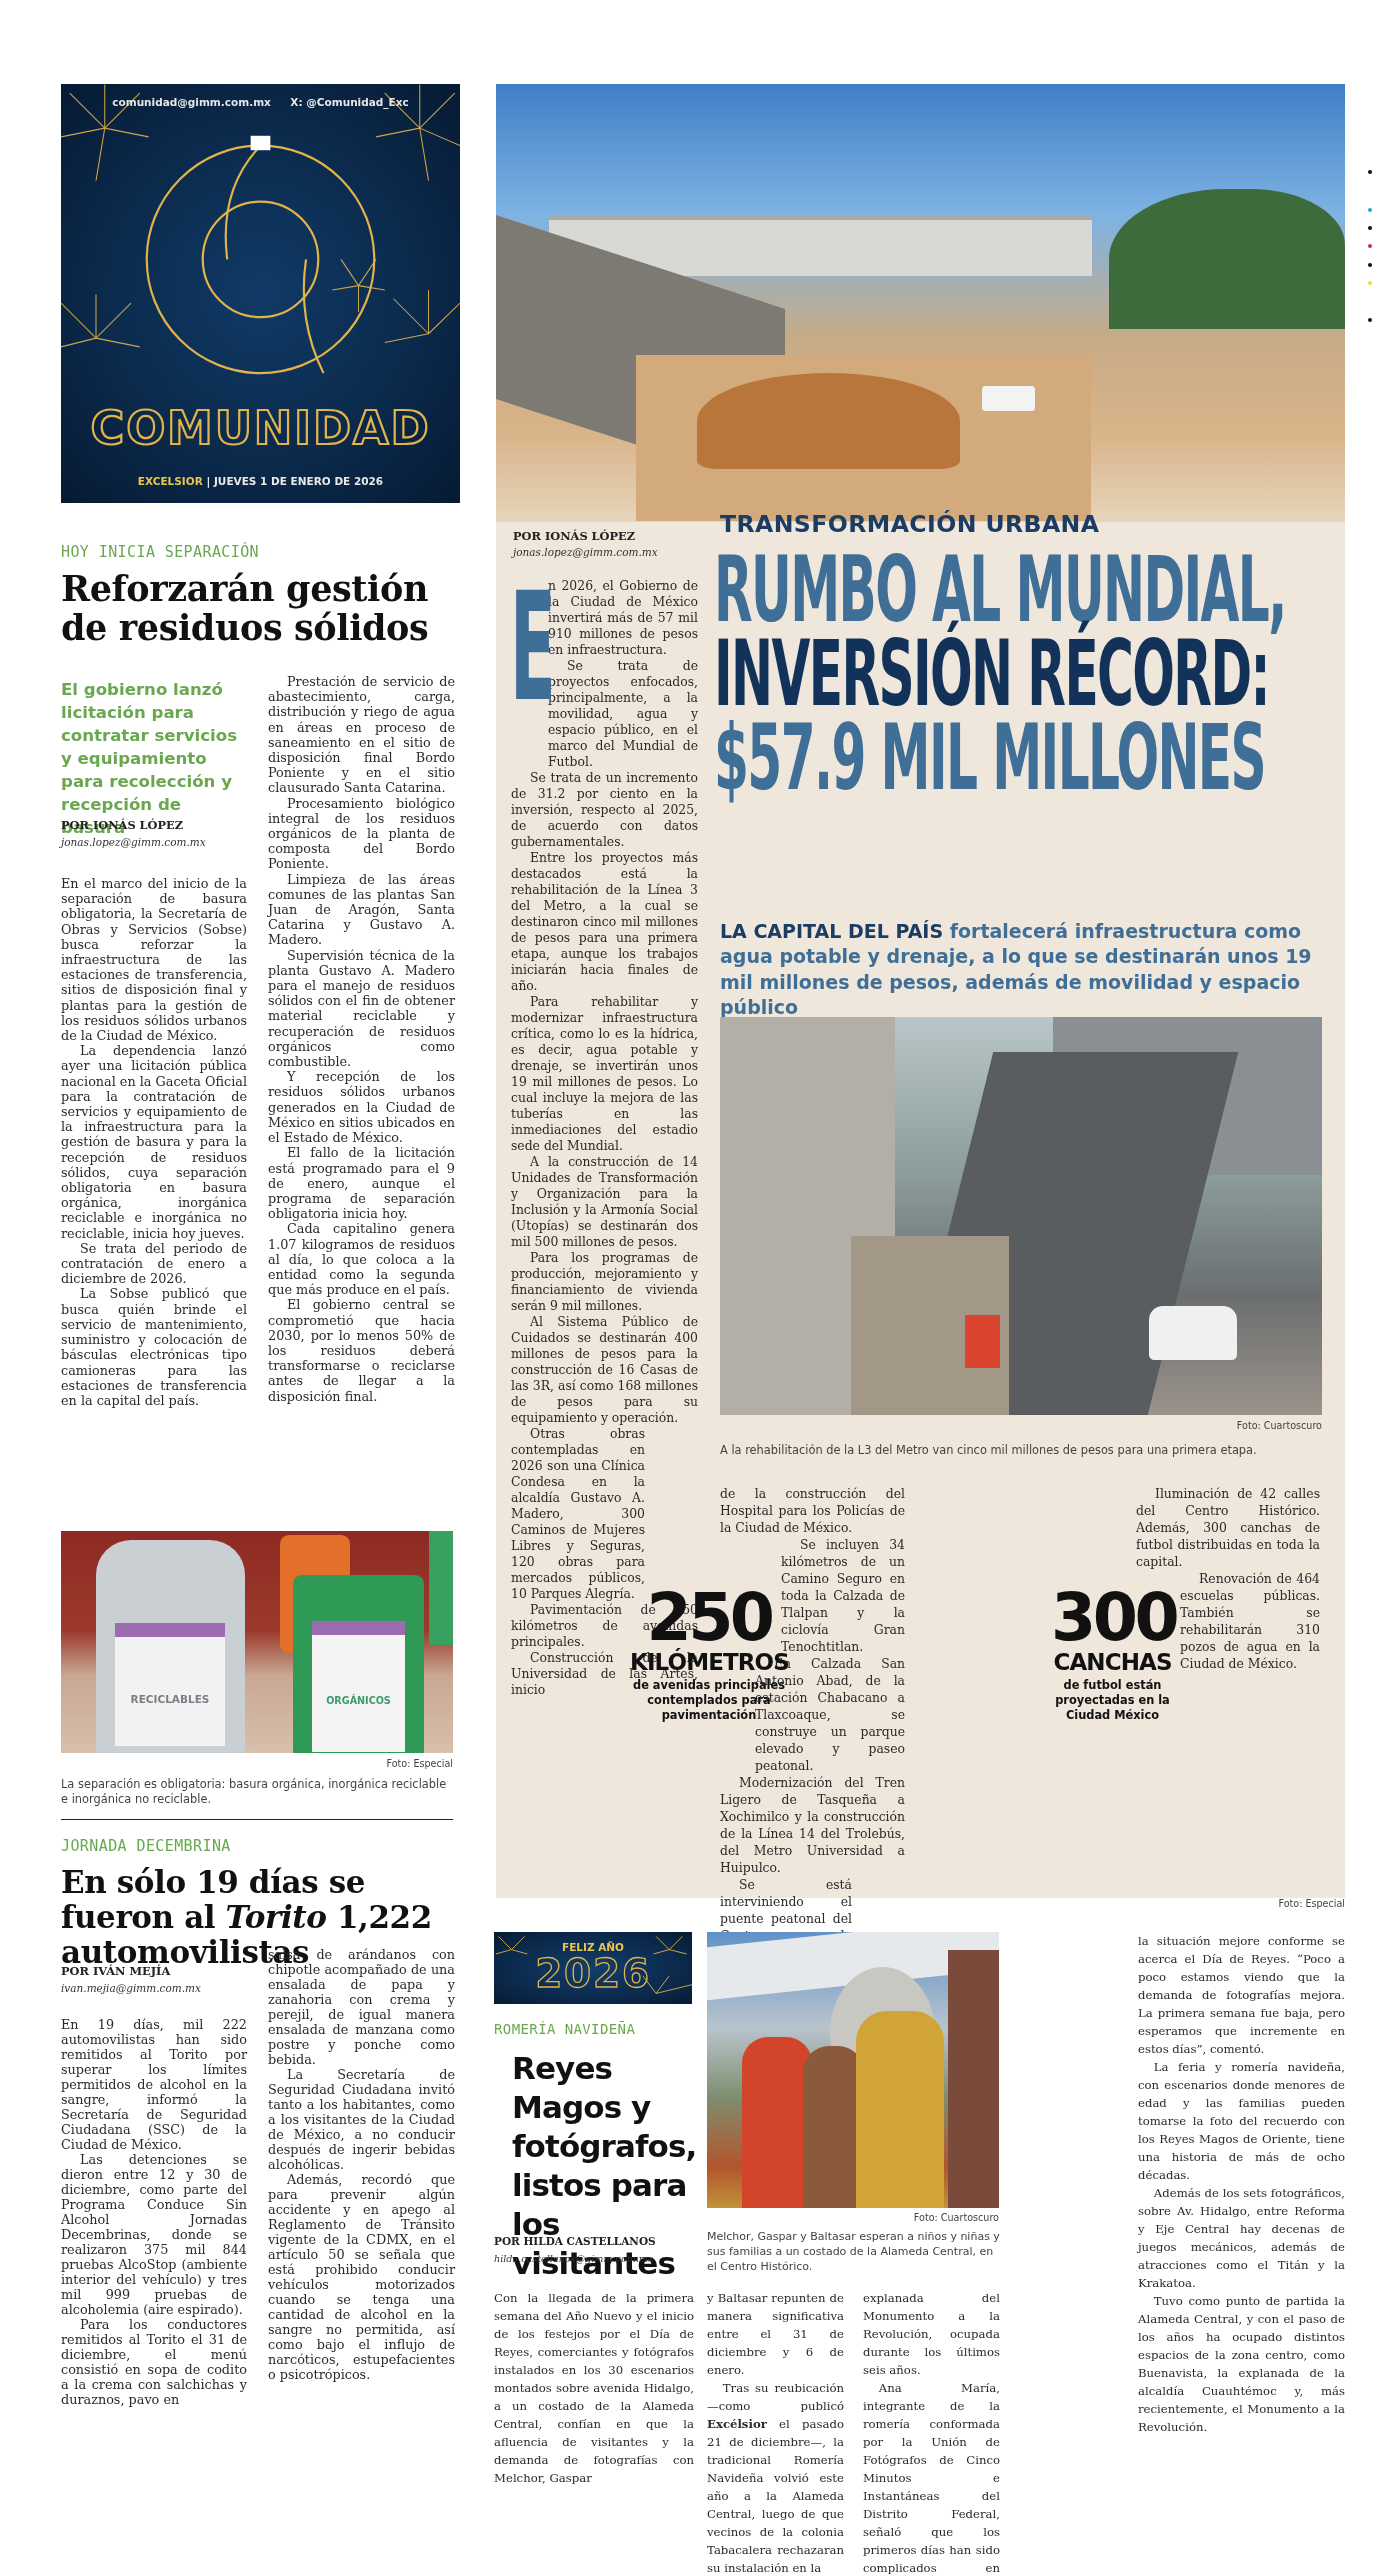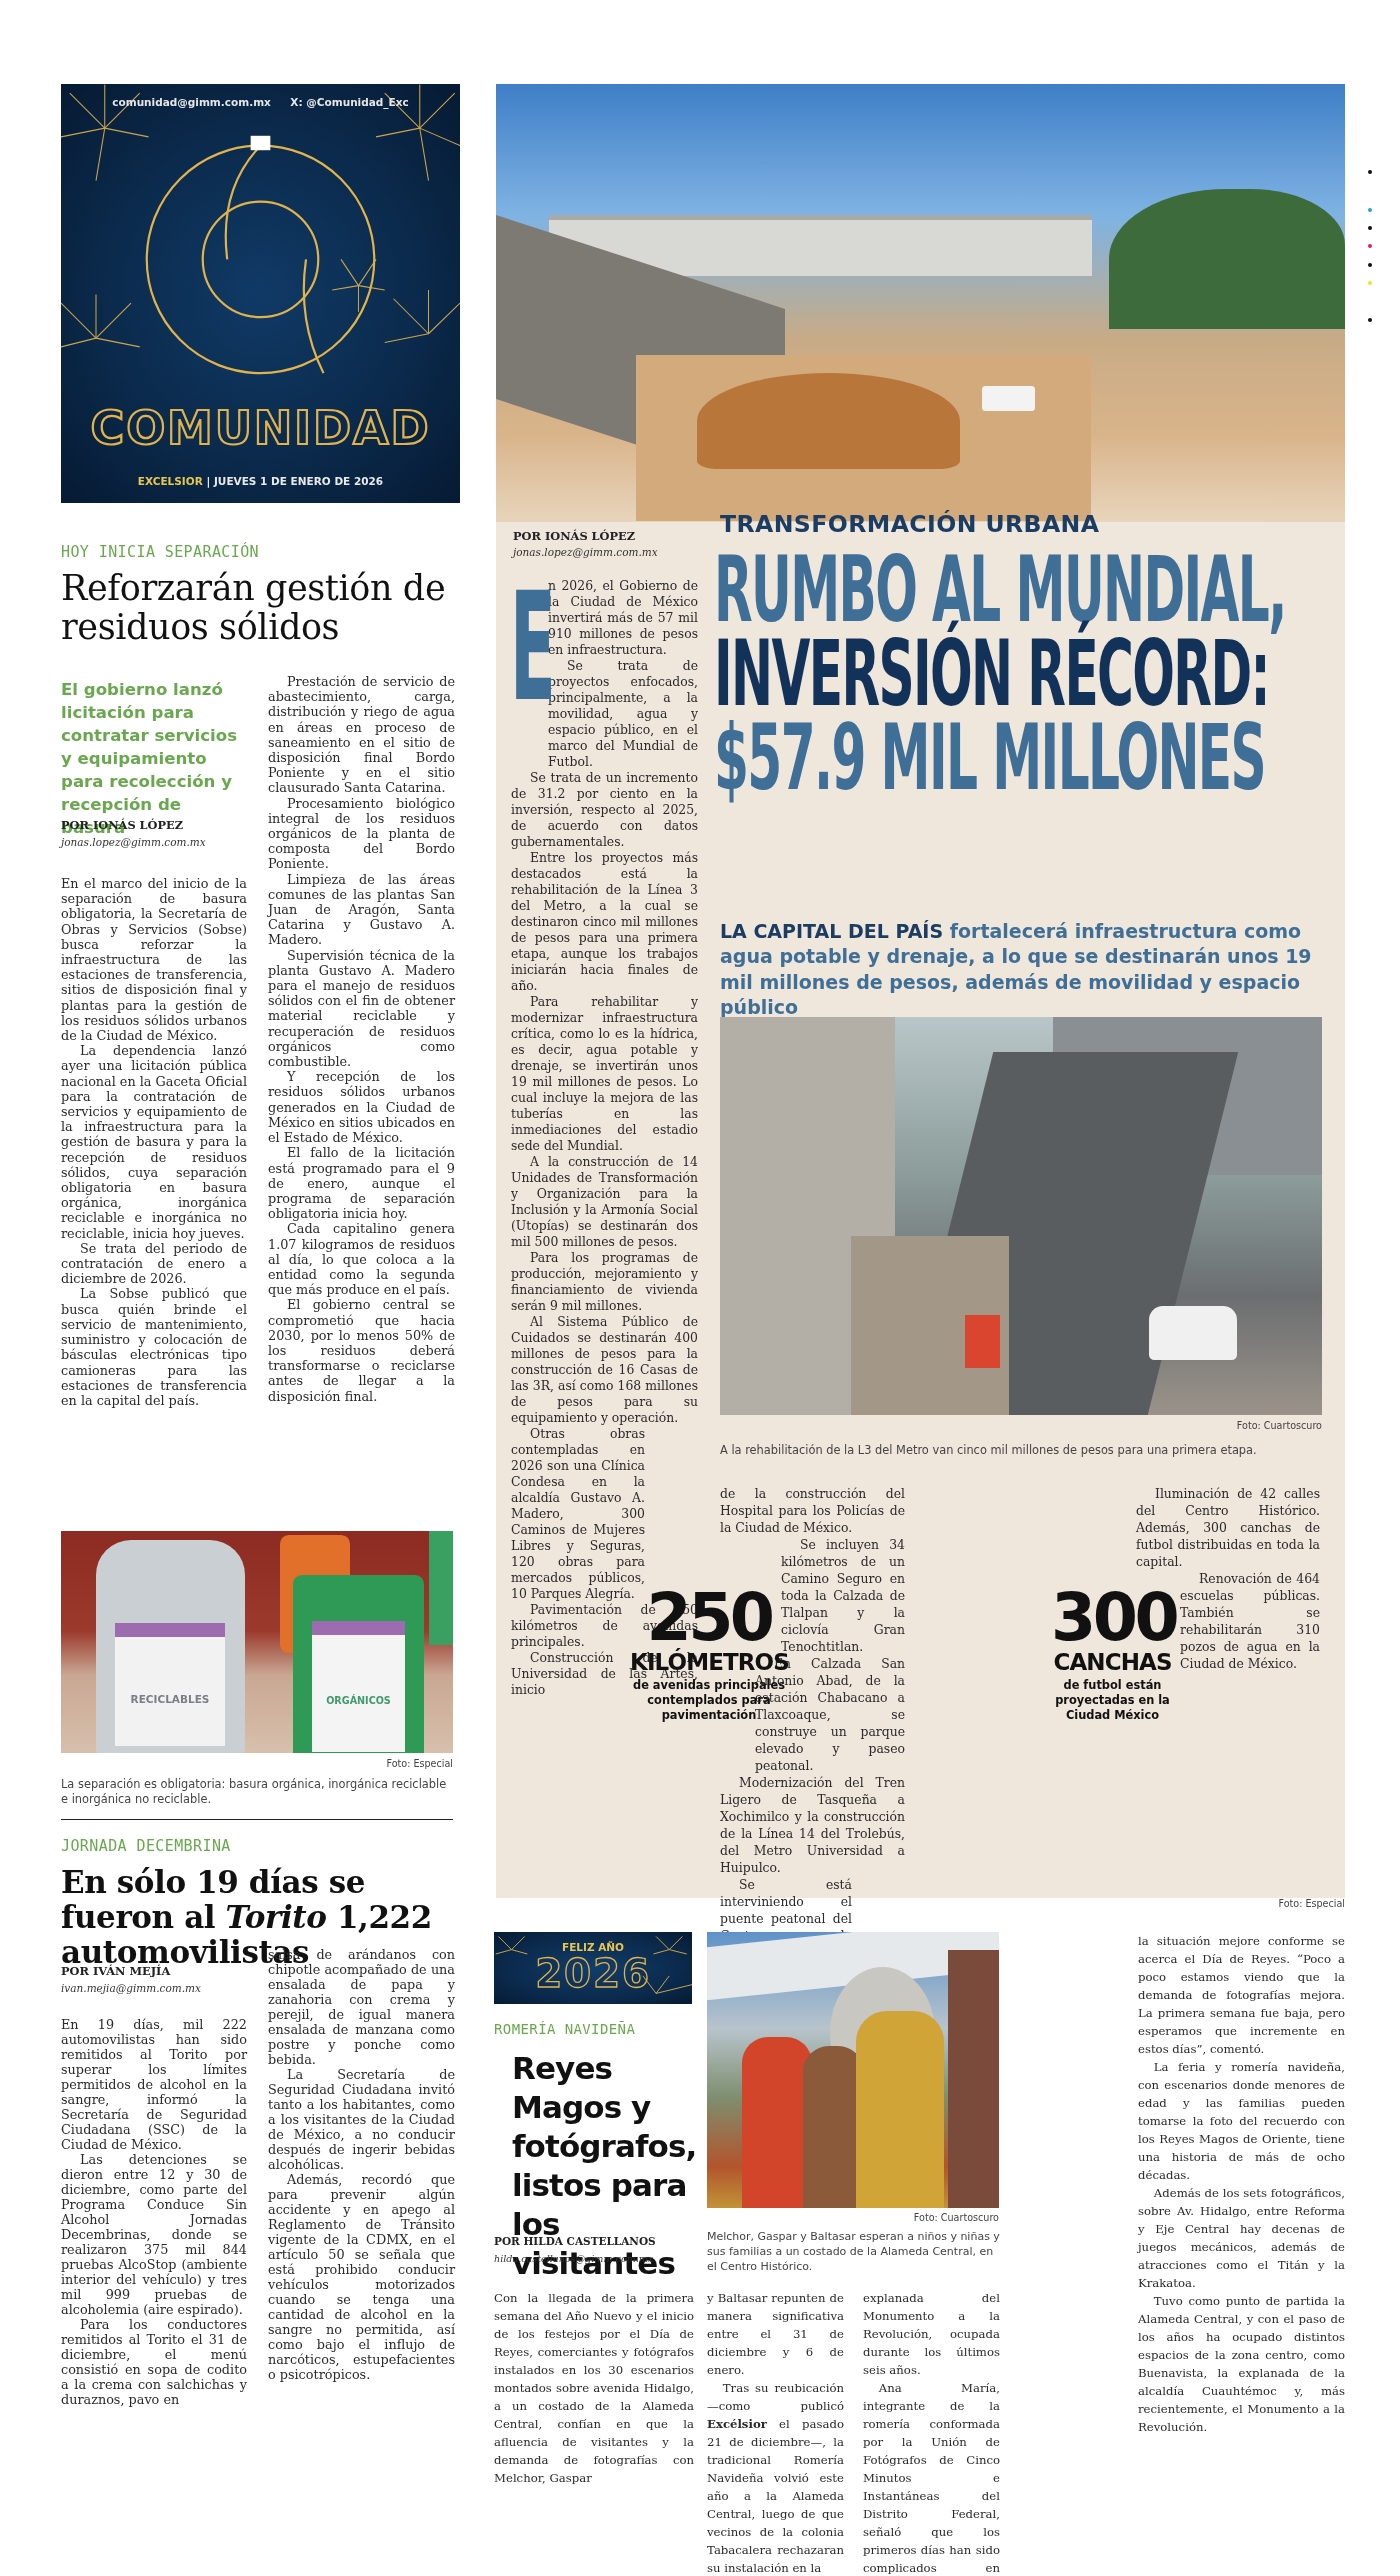--- a/index.html
+++ b/index.html
@@ -46,21 +46,21 @@
   .stat { text-align: center; font-family: "DejaVu Sans", sans-serif; color: #111; }
   .stat .num { font-weight: bold; font-size: 65px; line-height: 65px; letter-spacing: -3.5px; }
   .stat .unit { font-weight: bold; font-size: 23px; line-height: 24.5px; letter-spacing: -0.9px; }
   .stat .desc { font-size: 11.4px; line-height: 15px; font-weight: bold; margin-top: 3.5px; }
   #stat-250 { left: 630px; top: 1585px; width: 158px; }
   #stat-300 { left: 1051px; top: 1585px; width: 123px; }
   #feature-credit { left: 1226px; top: 1898px; width: 119px; }
 
   
   #a1-kicker { left: 61px; top: 543px; }
-  #a1-headline { left: 61px; top: 569px; width: 403px; font-family: "DejaVu Serif", serif; font-weight: normal; font-size: 35px; line-height: 39px; color: #111; letter-spacing: -0.4px; }
+  #a1-headline { left: 61px; top: 569px; width: 403px; font-family: "DejaVu Serif", serif; font-weight: bold; font-size: 35px; line-height: 39px; color: #111; letter-spacing: -0.4px; }
   #a1-deck { left: 61px; top: 665px; width: 184px; font-family: "DejaVu Sans", sans-serif; font-weight: bold; font-size: 16.6px; line-height: 23px; color: #6aa84f; margin-top: 13px; }
   #a1-byline { left: 61px; top: 818px; }
   #a1-email { left: 61px; top: 836px; }
   #a1-col1 { left: 61px; top: 876px; width: 186px; }
   #a1-col2 { left: 268px; top: 674px; width: 187px; }
   #bins-photo { left: 61px; top: 1531px; width: 392px; height: 222px; background: linear-gradient(180deg, #8d2a22 0%, #9b3a2c 45%, #c9a793 65%, #d7c0ac 100%); overflow: hidden; }
   #bins-credit { left: 61px; top: 1758px; width: 392px; }
   #bins-caption { left: 61px; top: 1777px; width: 392px; }
   #divider-left { left: 61px; top: 1819px; width: 392px; height: 0.9px; background: #222; }
 

